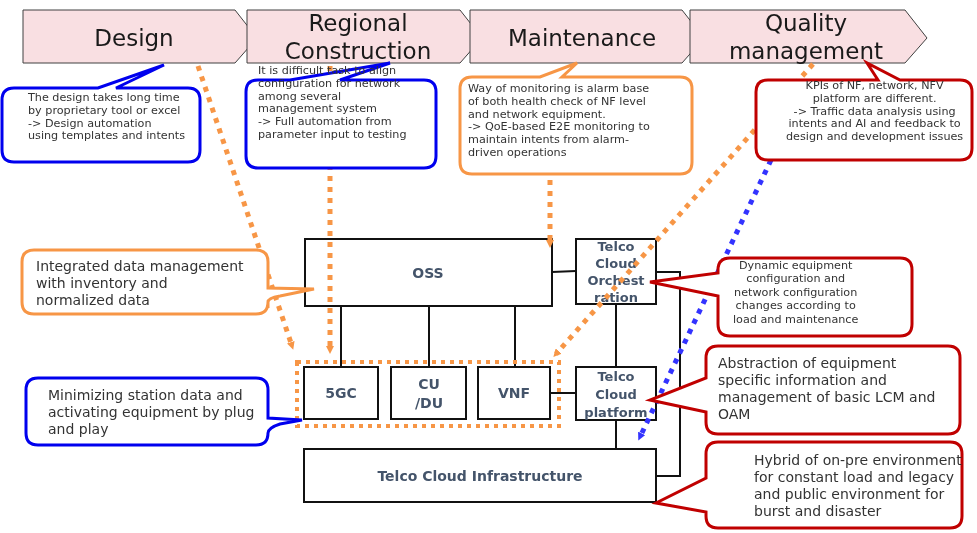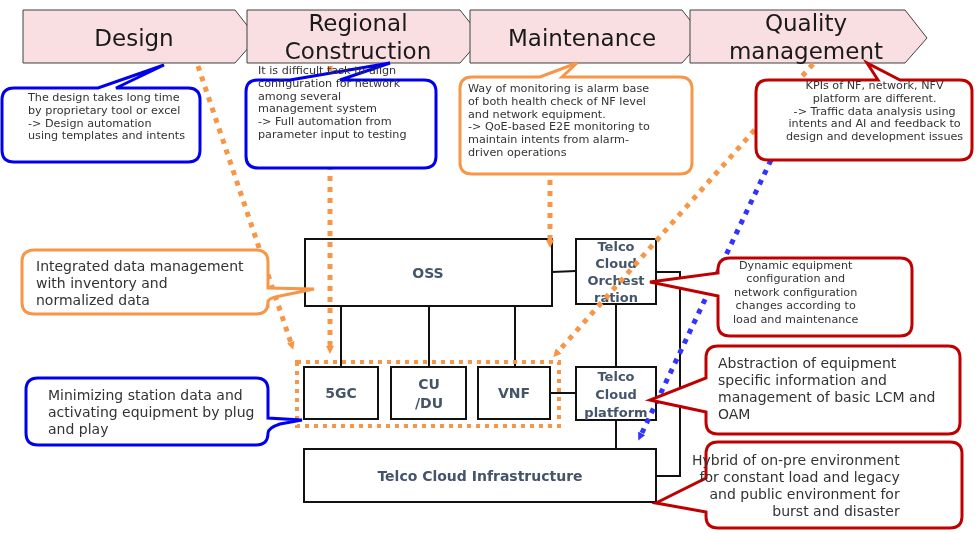--- a/index.html
+++ b/index.html
@@ -141,16 +141,16 @@
 and play</div>
 <div class="note-text small" style="left:733px; top:259px; line-height:1.2;text-align:center;">Dynamic equipment
 configuration and
 network configuration
 changes according to
 load and maintenance</div>
 <div class="note-text med" style="left:718px; top:355px;">Abstraction of equipment
 specific information and
 management of basic LCM and
 OAM</div>
-<div class="note-text med" style="left:692px; top:452px;text-align:right;">Hybrid of on-pre environment
+<div class="note-text med" style="left:754px; top:452px;">Hybrid of on-pre environment
 for constant load and legacy
 and public environment for
 burst and disaster</div>
 
 </body></html>

